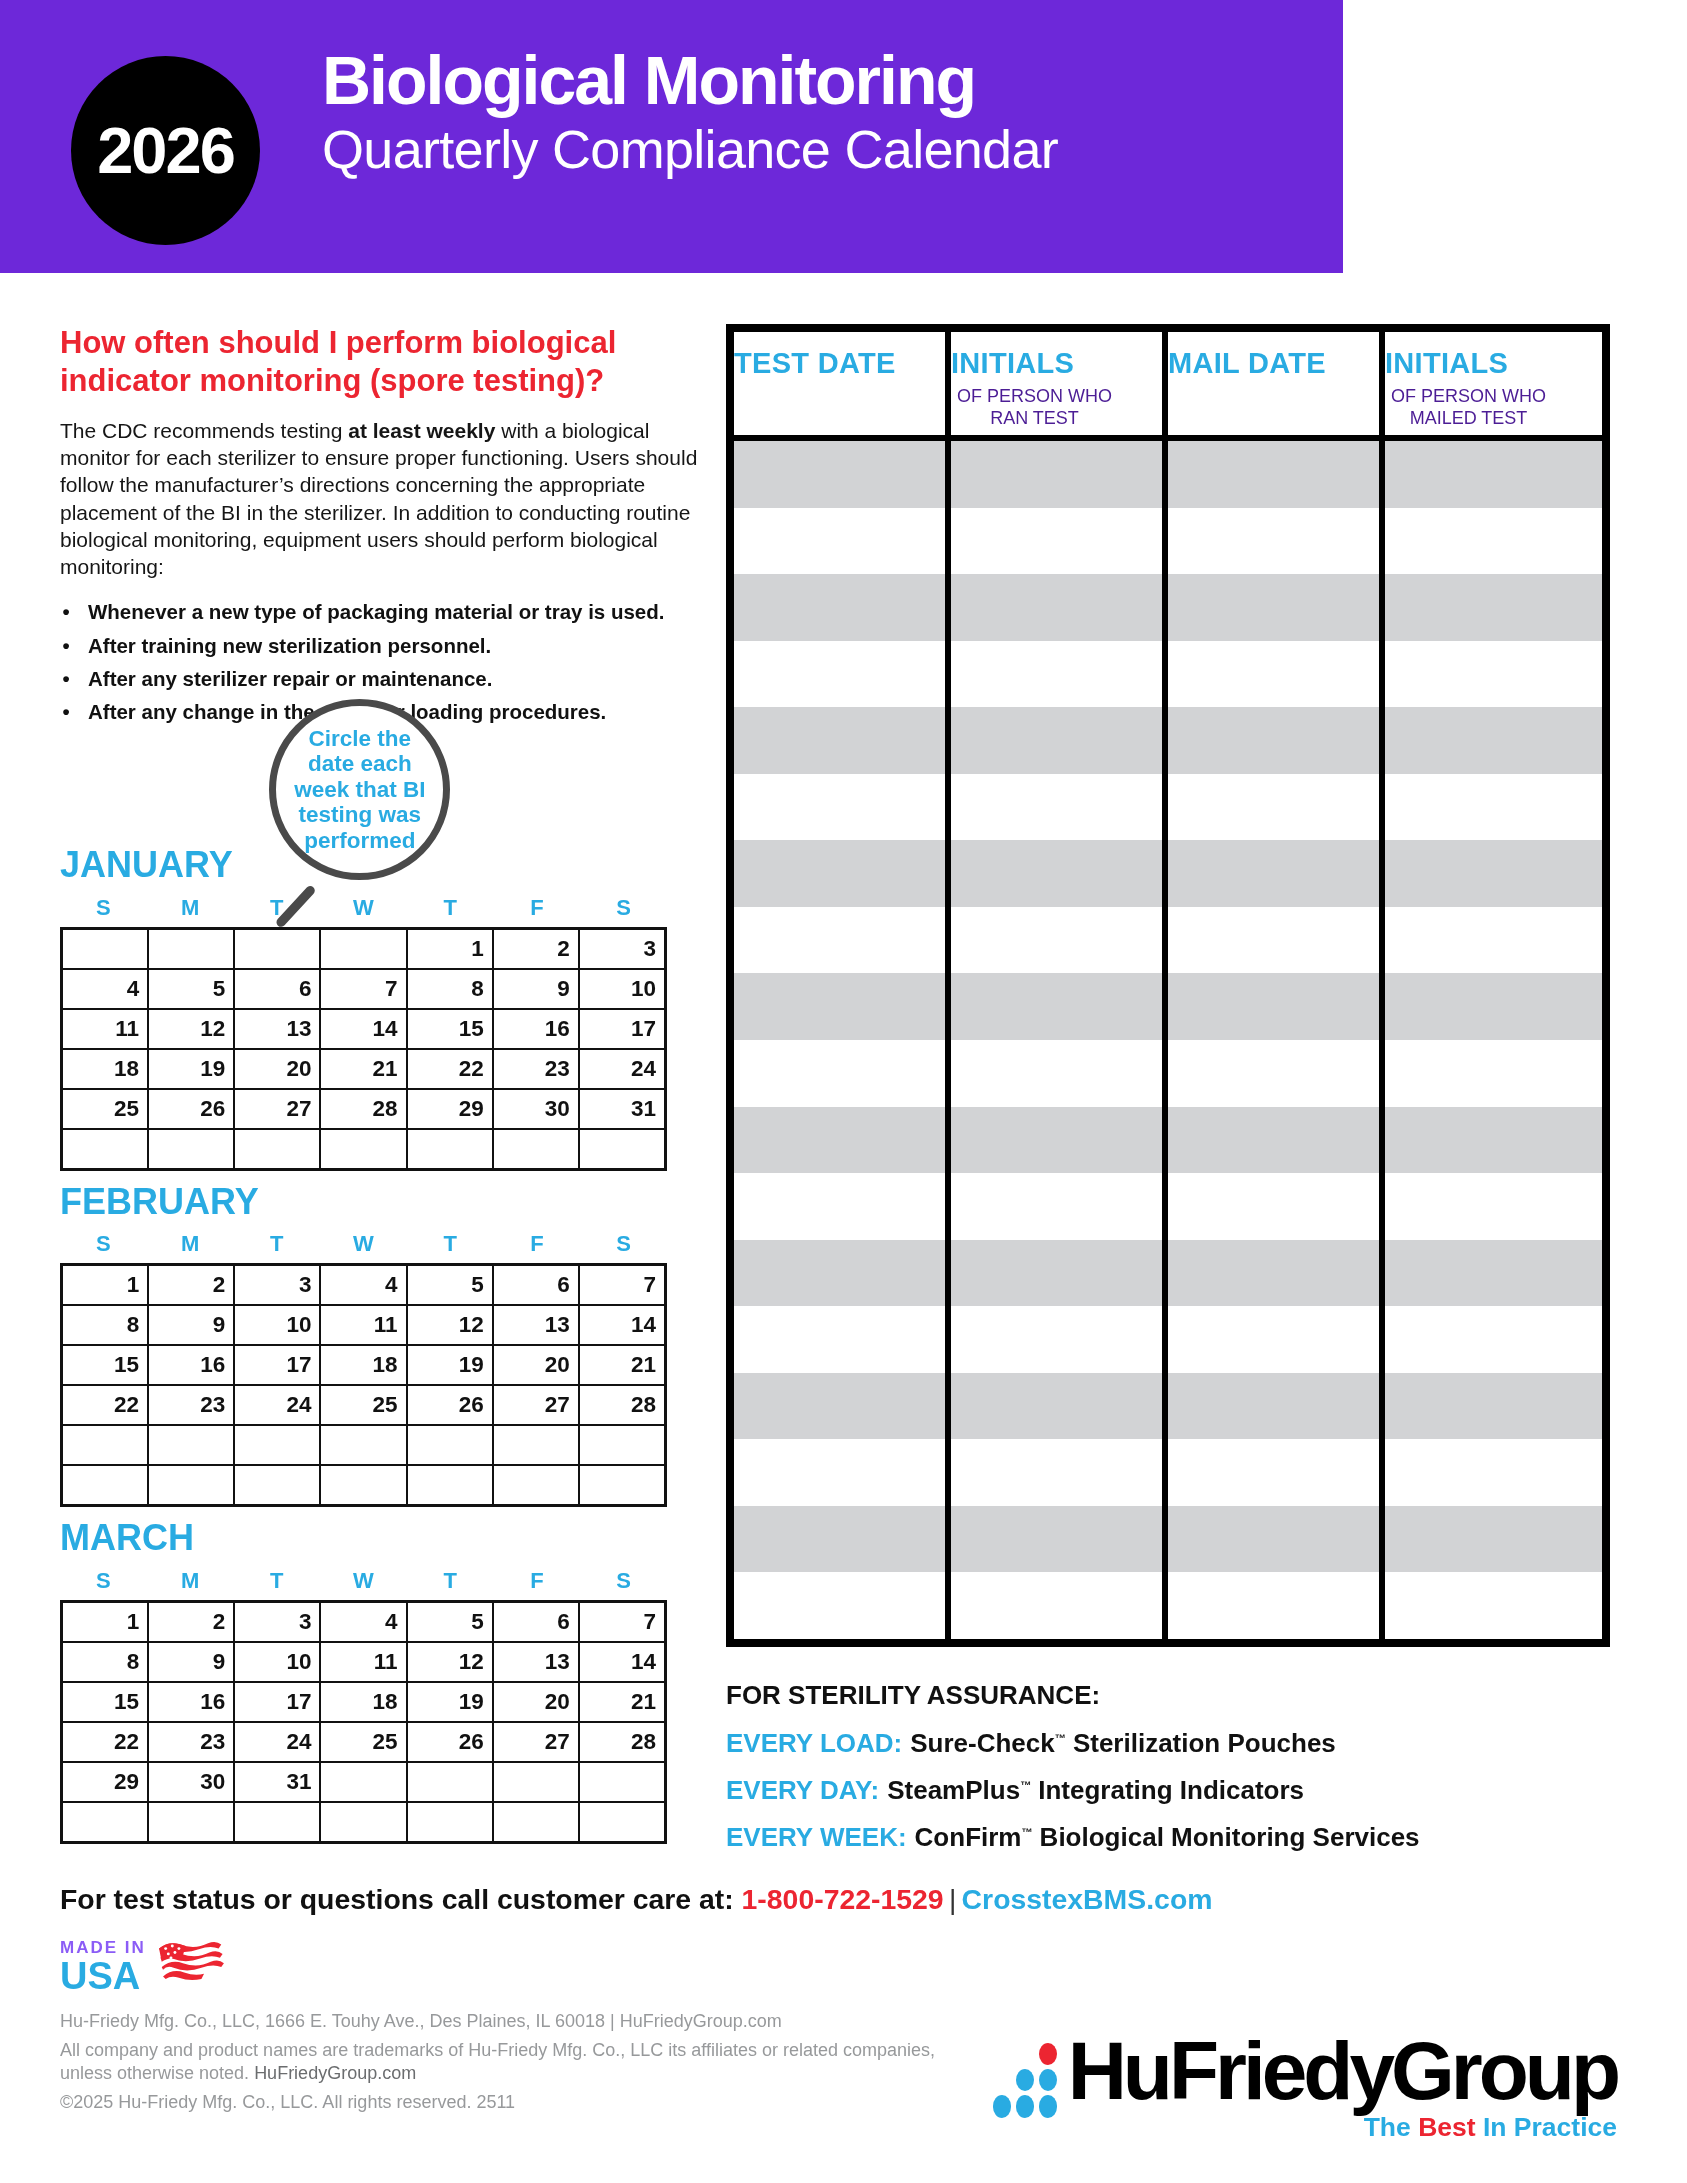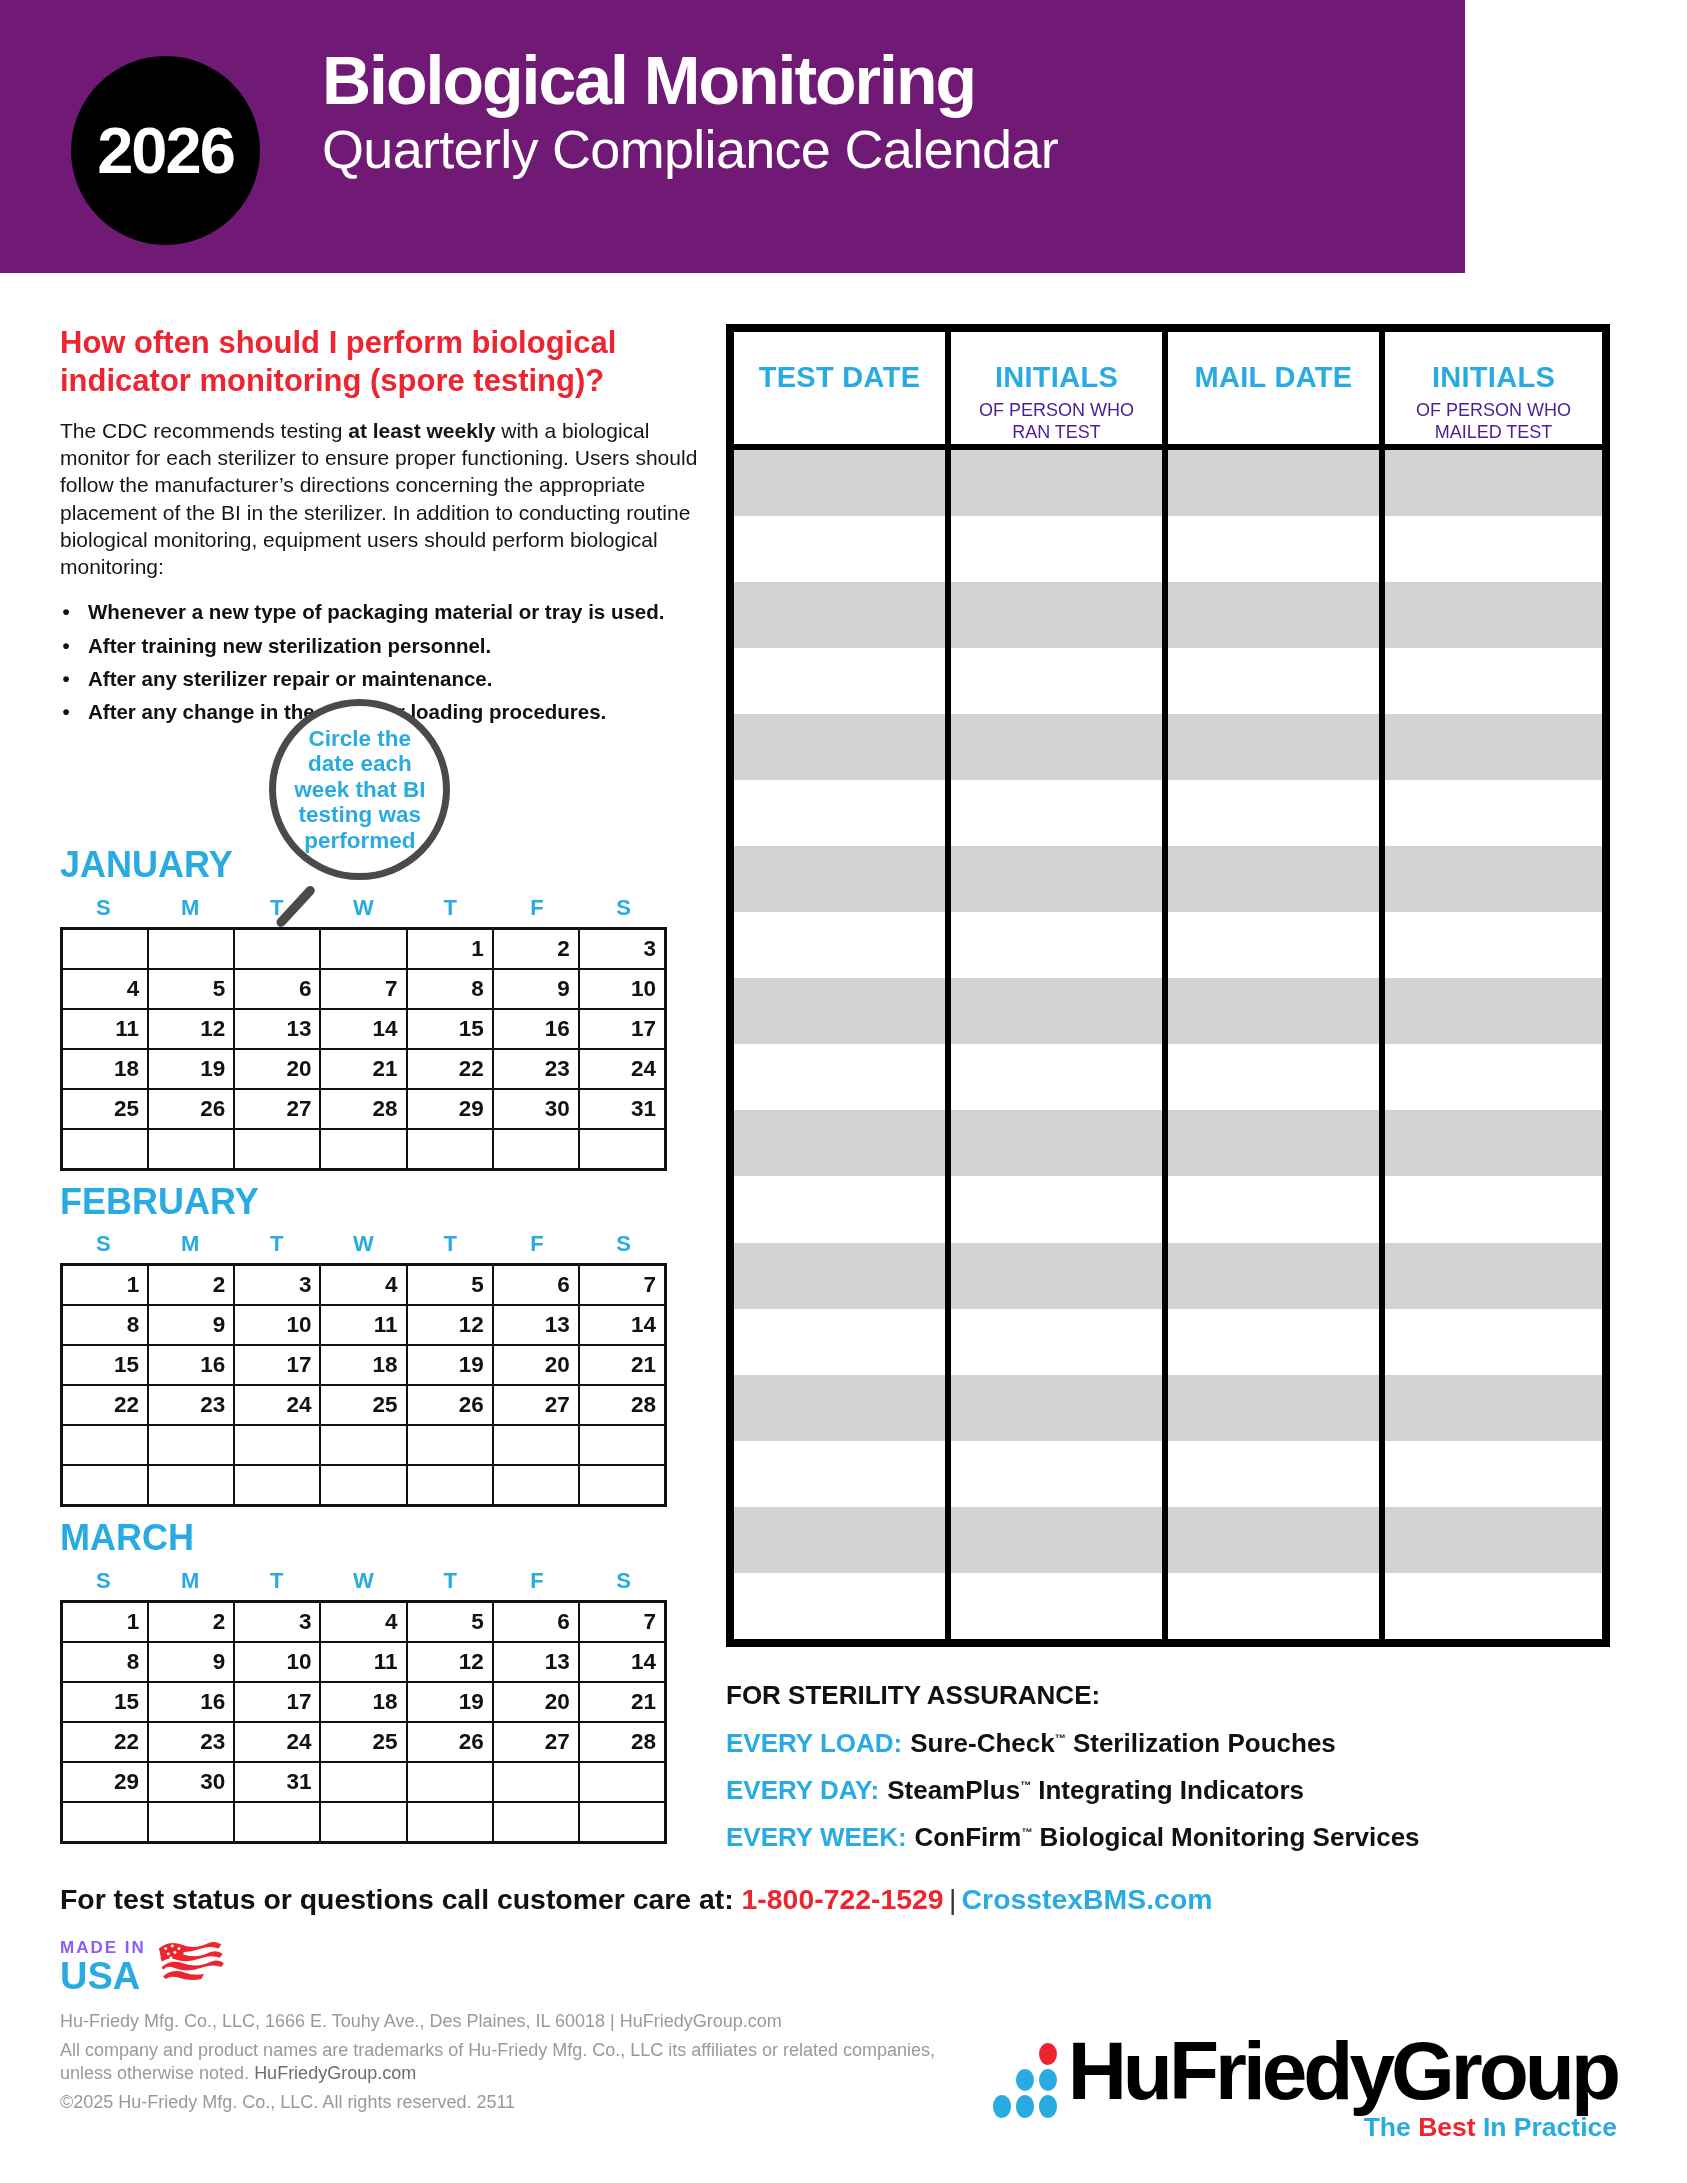--- a/index.html
+++ b/index.html
@@ -1,20 +1,20 @@
 <!DOCTYPE html>
 <html style="font-size:10.6px"><head>
 <meta charset="utf-8">
 <style>
   html,body{margin:0;padding:0;background:#e8e8e8;}
   .page{position:relative;width:1687px;height:2183px;background:#ffffff;overflow:hidden;
         font-family:"Liberation Sans",sans-serif;color:#111213;}
 
   
-  .band{position:absolute;left:0;top:0;width:1465px;height:273px;background:#701a75;}
+  .band{position:absolute;left:0;top:0;width:1343px;height:273px;background:#6d28d9;}
   .year-circle{position:absolute;left:71px;top:56px;width:189px;height:189px;background:#000;
                border-radius:50%;display:flex;align-items:center;justify-content:center;}
   .year-circle span{color:#fff;font-size:65px;font-weight:bold;letter-spacing:-2px;}
   .band-titles{position:absolute;left:322px;top:45px;color:#fff;}
   .band-title{font-size:68px;font-weight:bold;margin:0;letter-spacing:-2px;line-height:1.05;}
   .band-subtitle{font-size:54px;font-weight:400;margin:5.3px 0 0;letter-spacing:-0.7px;line-height:1.0;}
 
   
   .intro{position:absolute;left:60px;top:324px;width:645px;}
   .q-heading{color:#EC2531;font-size:31px;line-height:1.22;margin:0 0 17px;font-weight:bold;}
@@ -38,21 +38,21 @@
   .day-row{display:grid;grid-template-columns:repeat(7,1fr);height:32px;}
   .day-letter{color:#29ABE2;font-weight:bold;font-size:22px;text-align:center;}
   .month-grid{display:grid;grid-template-columns:repeat(7,1fr);grid-auto-rows:40px;border:2.6px solid #111;}
   .cal-cell{border:1.3px solid #111;display:flex;align-items:center;justify-content:flex-end;
             padding-right:8px;font-size:22.5px;font-weight:bold;color:#111;box-sizing:border-box;}
 
   
   .logtable{position:absolute;left:726px;top:324px;width:884px;height:1323px;border:8px solid #000;
             box-sizing:border-box;display:flex;flex-direction:column;background:#fff;}
   .lt-header{display:grid;grid-template-columns:repeat(4,1fr);flex:0 0 103px;border-bottom:6.6px solid #000;}
-  .lt-hcell{border-right:6.6px solid #000;display:flex;flex-direction:column;align-items:center;padding-top:29px;box-sizing:border-box;}
+  .lt-hcell{border-right:6.6px solid #000;display:flex;flex-direction:column;align-items:flex-start;padding-top:15px;box-sizing:border-box;}
   .lt-hcell:last-child{border-right:none;}
   .lt-title{color:#29ABE2;font-size:29px;font-weight:bold;letter-spacing:0.3px;}
   .lt-sub{color:#4c1d95;font-size:18px;line-height:1.25;text-align:center;margin-top:4.6px;width:167px;}
   .lt-body{flex:1;display:grid;grid-template-columns:repeat(4,1fr);grid-auto-rows:1fr;}
   .lt-cell{border-right:6.6px solid #000;box-sizing:border-box;}
   .lt-cell:nth-child(4n){border-right:none;}
   .lt-cell.stripe{background:#D2D3D5;}
 
   
   .sterility{position:absolute;left:726px;top:1680px;width:893px;}

